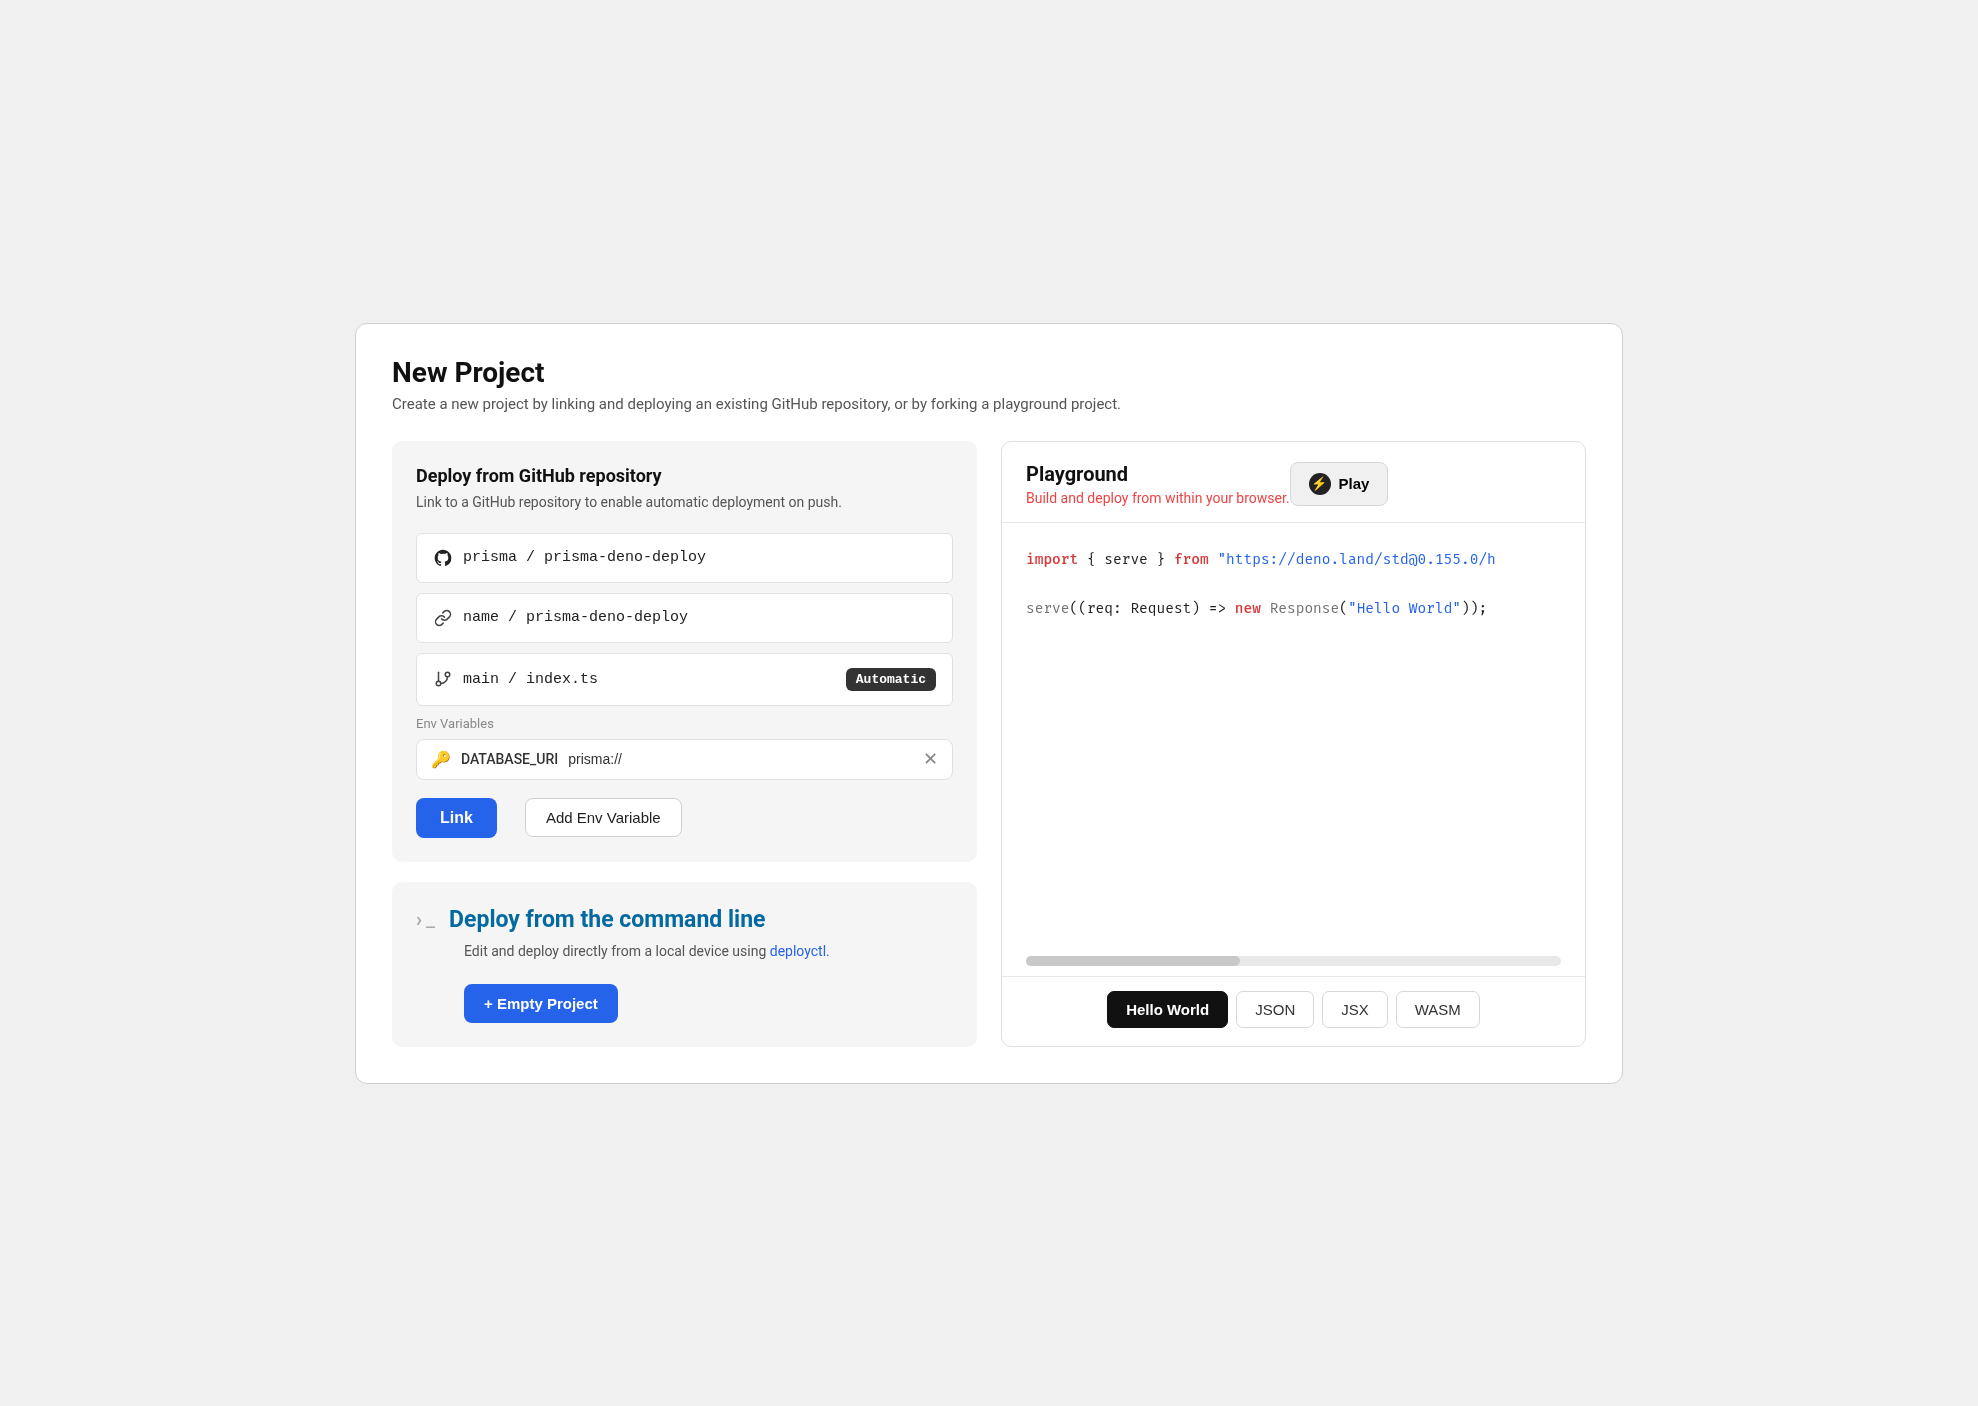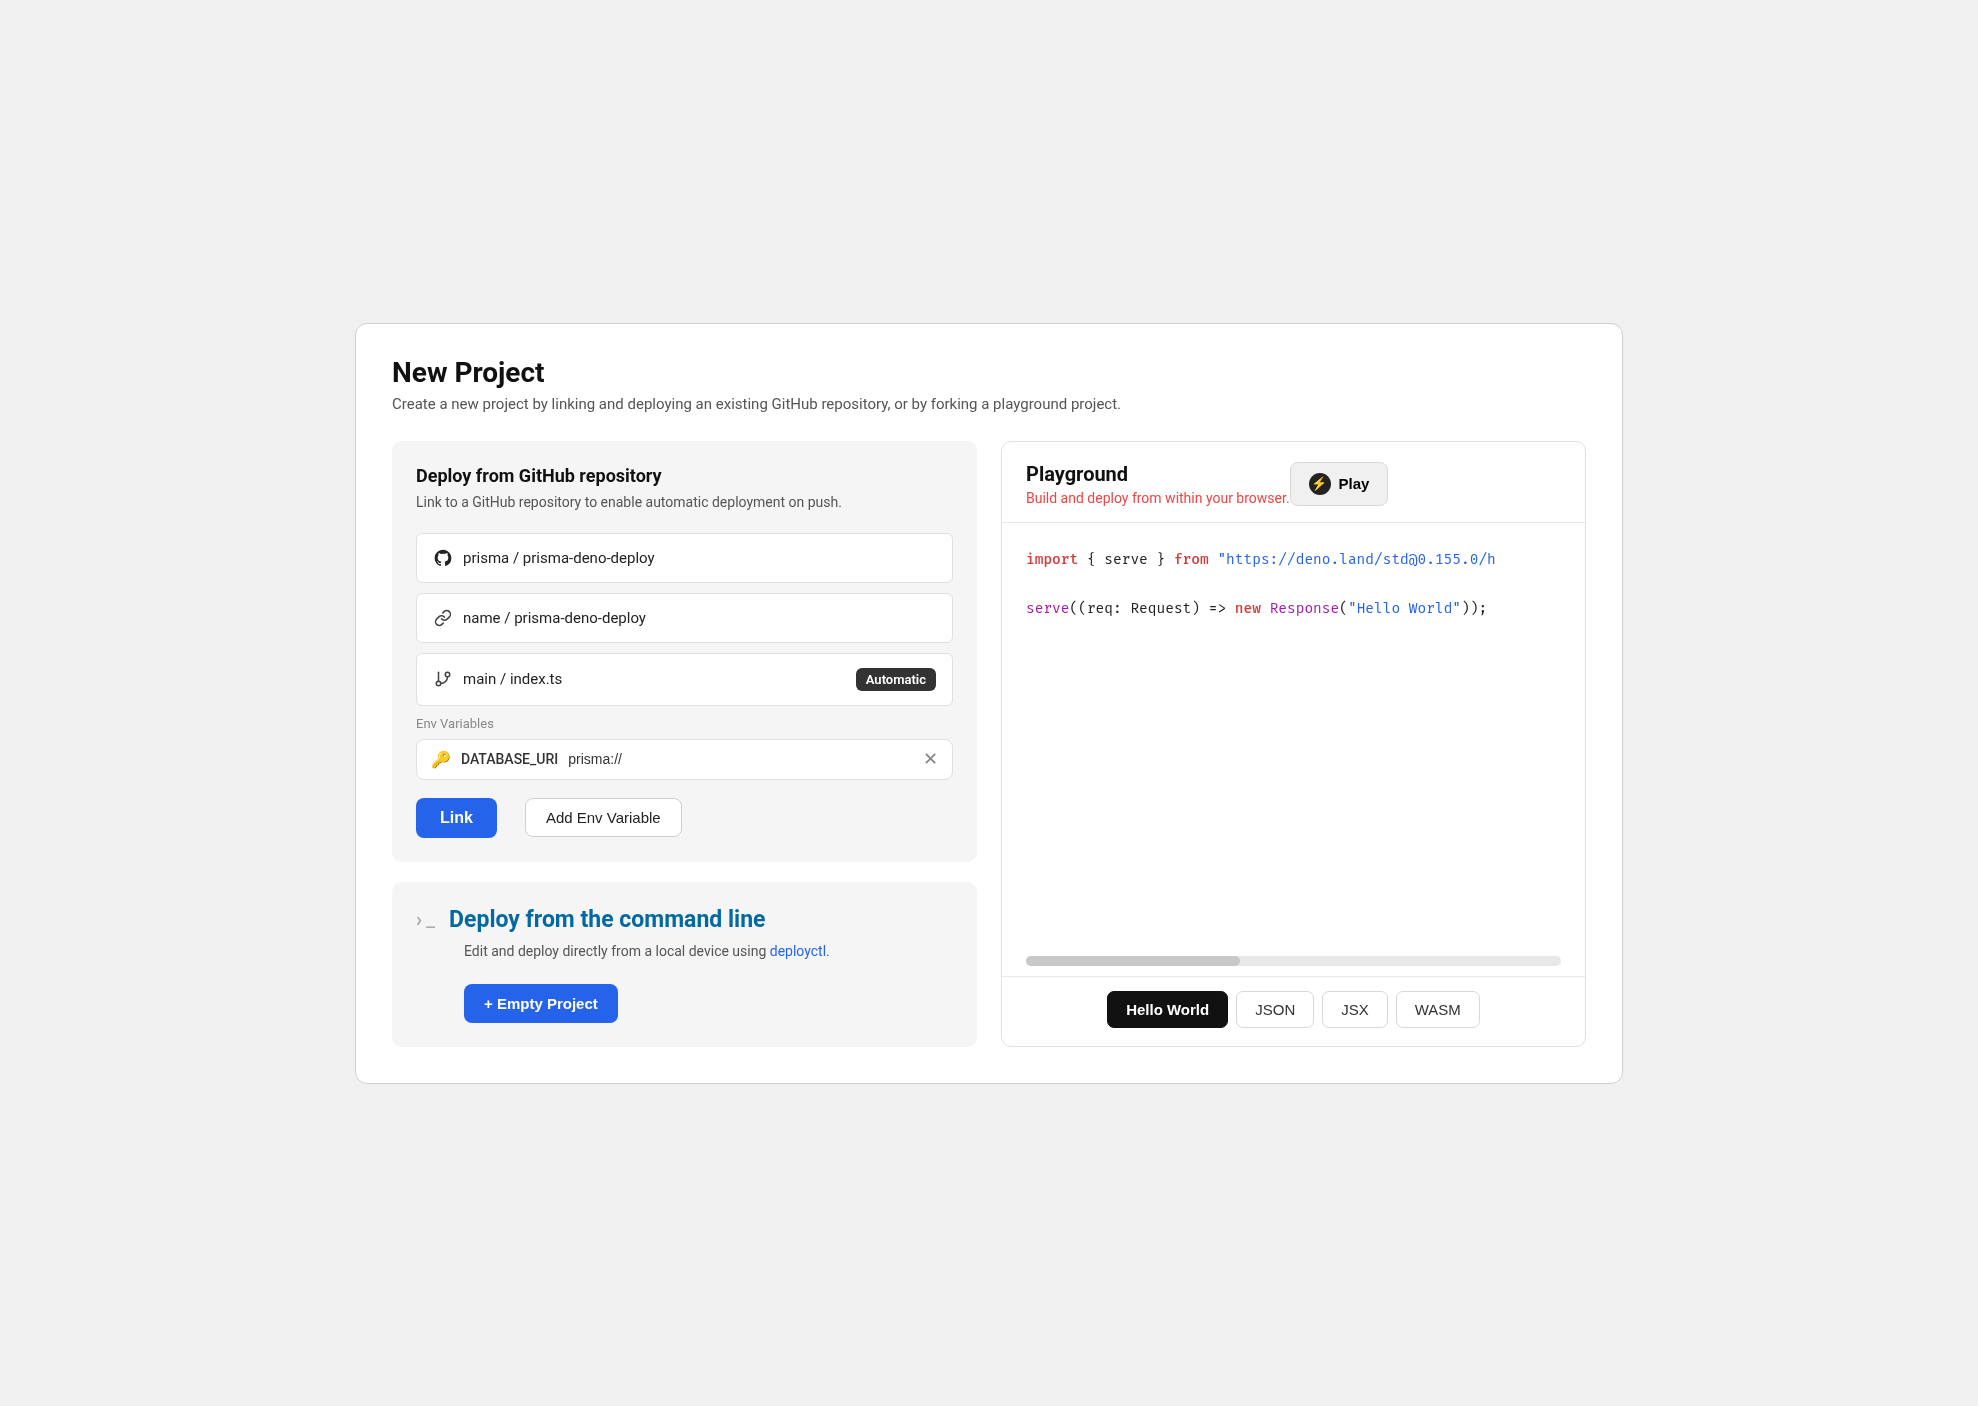--- a/index.html
+++ b/index.html
@@ -56,20 +56,21 @@
     }
     .repo-row {
       background: #fff;
       border: 1.5px solid #e0e0e0;
       border-radius: 6px;
       padding: 14px 16px;
       display: flex;
       align-items: center;
       gap: 10px;
       margin-bottom: 10px;
+      font-family: Liberation Mono, monospace;
     }
     .repo-row-icon {
       width: 20px;
       height: 20px;
       flex-shrink: 0;
       display: flex;
       align-items: center;
       justify-content: center;
     }
     .repo-row-text {
@@ -275,21 +276,21 @@
     }
     .code-line {
       white-space: pre;
       display: block;
     }
     .code-line:last-child { margin-bottom: 0; }
     .kw-import { color: #d63a3a; font-weight: 500; }
     .kw-from { color: #d63a3a; font-weight: 500; }
     .kw-new { color: #d63a3a; font-weight: 500; }
     .str { color: #2563eb; }
-    .fn { color: #a21caf; }
+    .fn { color: #737373; }
     .plain { color: #222; }
     .scrollbar-row {
       height: 10px;
       margin: 6px 24px 10px 24px;
       background: #e8e8e8;
       border-radius: 5px;
       position: relative;
     }
     .scrollbar-thumb {
       width: 40%;

